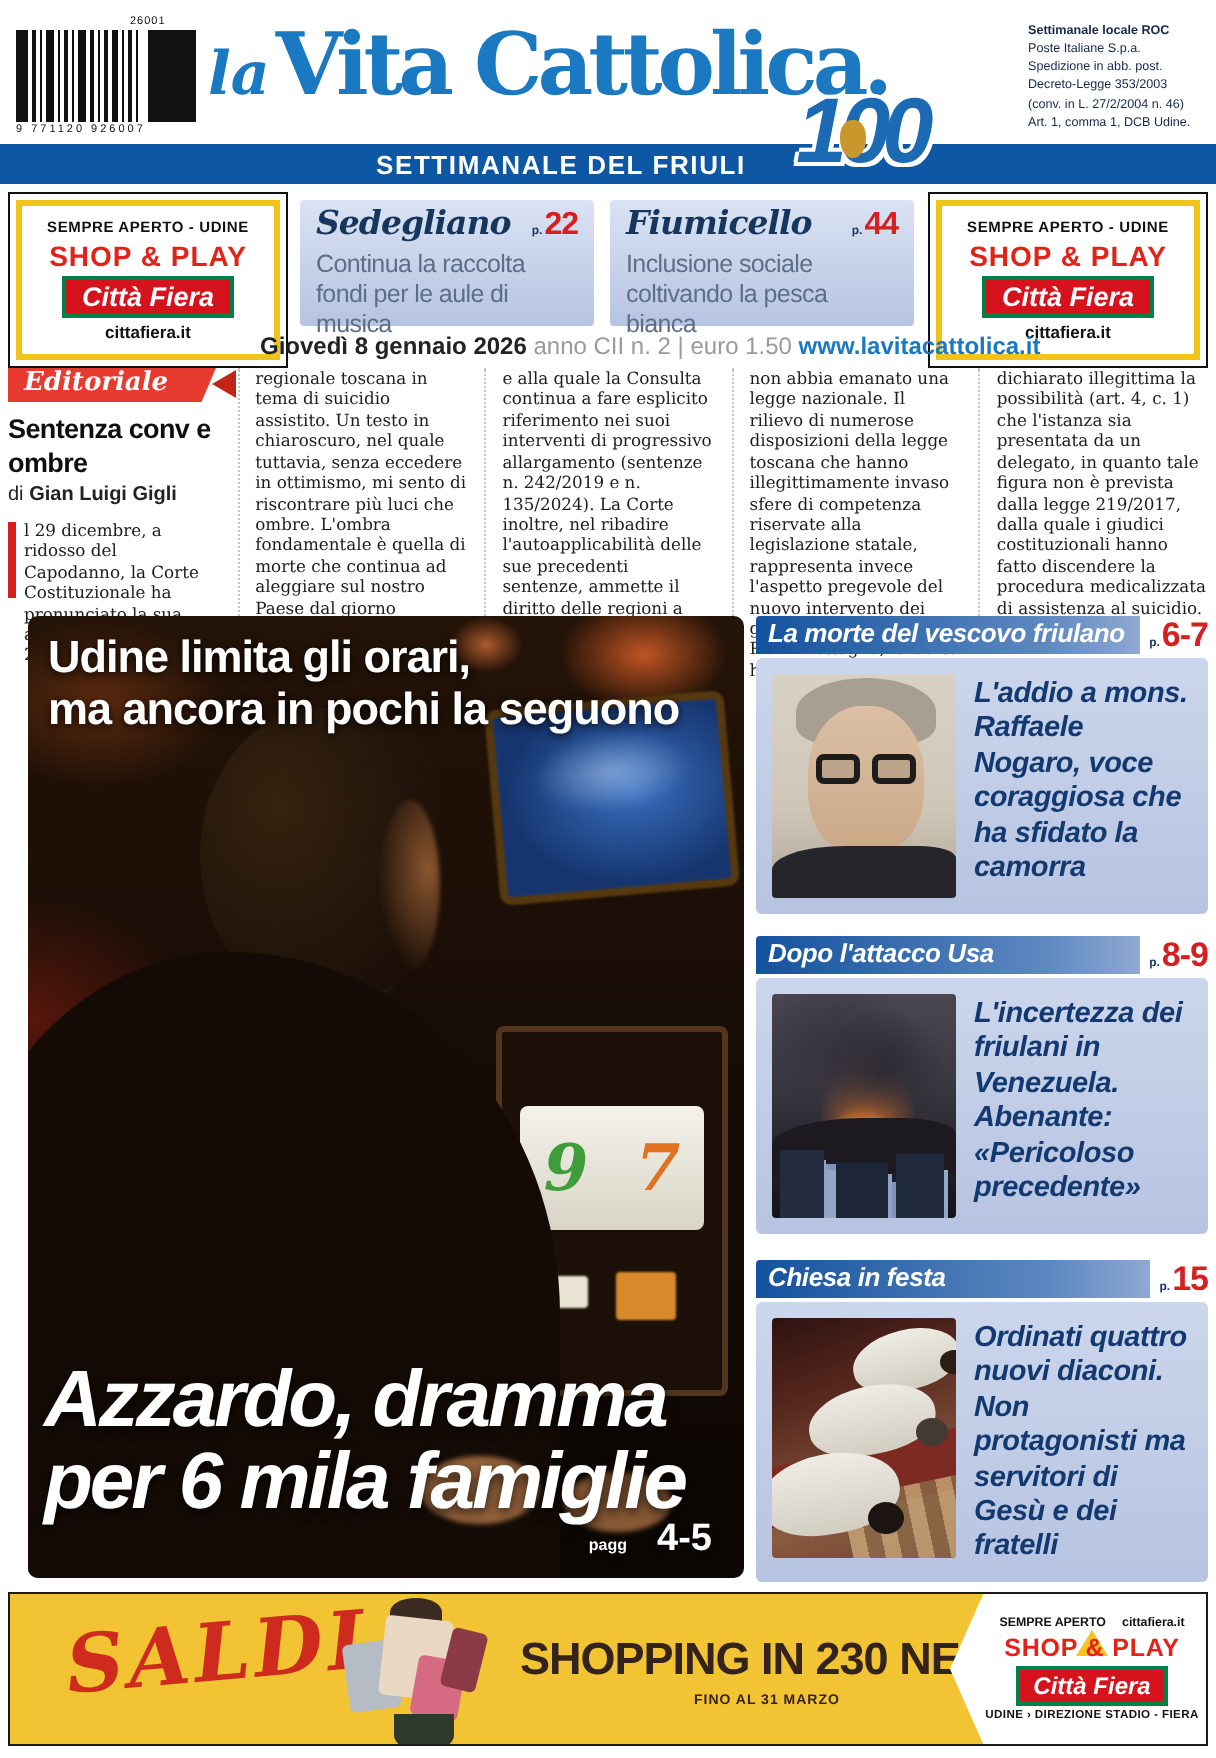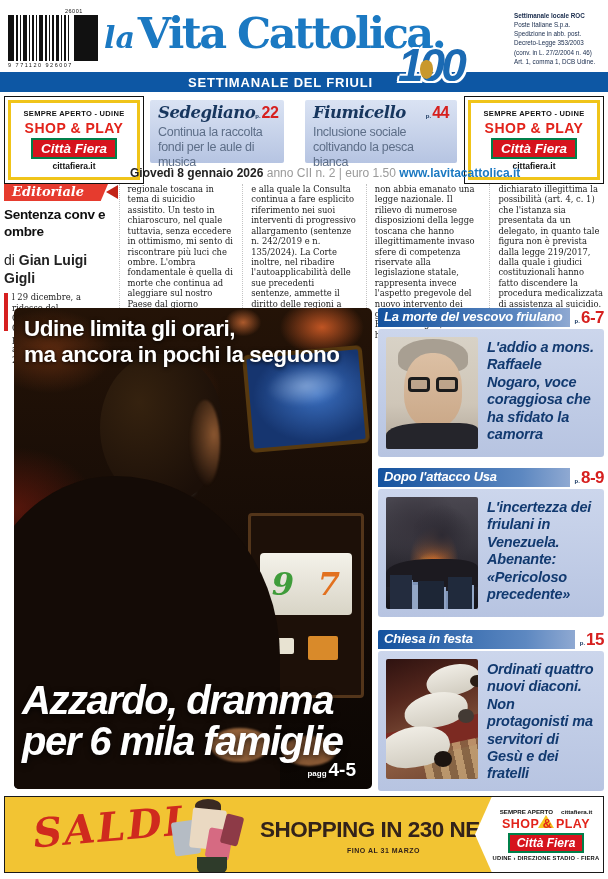--- a/index.html
+++ b/index.html
@@ -46,21 +46,21 @@
   .dl-issue { color:#9a9a9a; }
   .dl-site { font-weight:700; color:#1b79c2; }
 
   
   .editorial { position:absolute; left:4px; top:184px; width:600px; height:126px; display:flex; gap:9px; }
   .ed-col { flex:1 1 0; font:8.4px/1.24 "DejaVu Serif", serif; color:#1c1c1c; }
   .ed-col + .ed-col { border-left:1px dotted #c4c4c4; padding-left:8px; }
   .ed-banner { position:relative; width:104px; height:17px; background:#e63b2e; color:#fff; font:italic 800 13px/16px "DejaVu Serif", serif; padding-left:8px; clip-path:polygon(0 0,100% 0,93% 100%,0 100%); }
   .ed-banner-arrow { position:absolute; left:102px; top:1px; width:0; height:0; border-top:7px solid transparent; border-bottom:7px solid transparent; border-right:12px solid #c22418; }
   .ed-title { margin-top:6px; font-family:"Liberation Sans", sans-serif; font-size:13.5px; font-weight:800; color:#0f0f0f; letter-spacing:-.3px; }
-  .ed-byline { margin-top:12px; font-family:"Liberation Sans", sans-serif; font-size:14px; color:#222; }
+  .ed-byline { margin-top:2px; font-family:"Liberation Sans", sans-serif; font-size:10px; color:#222; }
   .ed-byline b { font-weight:800; }
   .ed-lead { position:relative; margin-top:5px; padding-left:8px; }
   .ed-dropbar { position:absolute; left:0; top:1px; width:4px; height:38px; background:#d6201f; }
   .ed-col5 { display:flex; flex-direction:column; }
   .ed-col5 .ed-par { flex:1; }
   .continua { border-top:1px solid #222; padding-top:3px; font-family:"Liberation Sans", sans-serif; font-size:6.8px; font-weight:800; color:#111; display:flex; align-items:baseline; gap:2px; }
   .continua .page-num { font-size:9.5px; }
 
   
   .photo-main { position:absolute; left:14px; top:308px; width:358px; height:481px; border-radius:5px; overflow:hidden;
@@ -82,21 +82,21 @@
   .digit-7 { font:italic 900 32px/1 "DejaVu Serif", serif; color:#e2711f; }
   .btn-a { position:absolute; right:78px; top:330px; width:26px; height:16px; background:#e8e3d2; border-radius:2px; filter:blur(.4px); }
   .btn-b { position:absolute; right:34px; top:328px; width:30px; height:24px; background:#d98a2a; border-radius:2px; filter:blur(.4px); }
   .head { position:absolute; left:86px; top:46px; width:122px; height:150px; background:radial-gradient(at 32% 32%, #35220f, #1b0f08 75%); border-radius:50% 46% 48% 52%; }
   .face-edge { position:absolute; left:176px; top:92px; width:30px; height:86px; background:radial-gradient(at 80% 40%, #8a5630, rgba(138,86,48,0) 75%); border-radius:50%; filter:blur(1px); }
   .shoulders { position:absolute; left:-34px; top:168px; width:300px; height:330px; background:#140b06; border-radius:45% 55% 0 0; }
   .hand1 { position:absolute; left:196px; top:420px; width:60px; height:34px; background:#96643c; border-radius:50%; filter:blur(1.2px); }
   .hand2 { position:absolute; left:268px; top:428px; width:54px; height:30px; background:#8a5a36; border-radius:50%; filter:blur(1.2px); }
   .overline { position:absolute; left:10px; top:8px; z-index:2; color:#fff; font-weight:800; font-size:22.5px; line-height:1.16; letter-spacing:-.5px; text-shadow:0 1px 4px rgba(0,0,0,.85); }
   .bigline { position:absolute; left:8px; bottom:26px; z-index:2; color:#fff; font:italic 900 40px/1.04 "Liberation Sans", sans-serif; letter-spacing:-1.5px; text-shadow:0 2px 6px rgba(0,0,0,.75); }
-  .pm-pages { position:absolute; right:16px; bottom:8px; z-index:2; color:#fff; display:flex; align-items:baseline; gap:2px; text-shadow:0 1px 3px rgba(0,0,0,.8);margin-left:40px; }
+  .pm-pages { position:absolute; right:16px; bottom:8px; z-index:2; color:#fff; display:flex; align-items:baseline; gap:15px; text-shadow:0 1px 3px rgba(0,0,0,.8);margin-left:40px; }
   .pm-pages-label { font-size:8px; font-weight:700; }
   .pm-pages-num { font-size:19px; font-weight:800; }
 
   
   .story { position:absolute; left:378px; width:226px; }
   .krow { display:flex; align-items:stretch; height:19px; }
   .kbar { flex:1; background:linear-gradient(90deg,#14529e 0%,#5d88c1 75%,#8fa9d2 100%); color:#fff; font:italic 800 13px/18px "Liberation Sans", sans-serif; padding:0 6px; letter-spacing:-.2px; border-radius:2px 0 0 0; white-space:nowrap; }
   .krow .pagetag { background:#fff; padding-left:5px; align-items:baseline; }
   .krow .page-prefix { color:#12335f; }
   .krow .page-num { font-size:17px; }
@@ -206,21 +206,21 @@
 
   <div class="adbox" style="left:4px;">
     <div class="adbox-inner">
       <div class="ad-line1">SEMPRE APERTO - UDINE</div>
       <div class="ad-brand1">SHOP &amp; PLAY</div>
       <div class="ad-brand2">Città Fiera</div>
       <div class="ad-site">cittafiera.it</div>
     </div>
   </div>
 
-  <div class="teaser" style="left:150px; width:134px;">
+  <div class="teaser" style="left:150px; width:147px;">
     <div class="teaser-head">
       <span class="teaser-kicker">Sedegliano</span>
       <span class="pagetag">
         <span class="page-prefix">p.</span>
         <span class="page-num">22</span>
       </span>
     </div>
     <div class="teaser-text">Continua la raccolta fondi per le aule di musica</div>
   </div>
 

